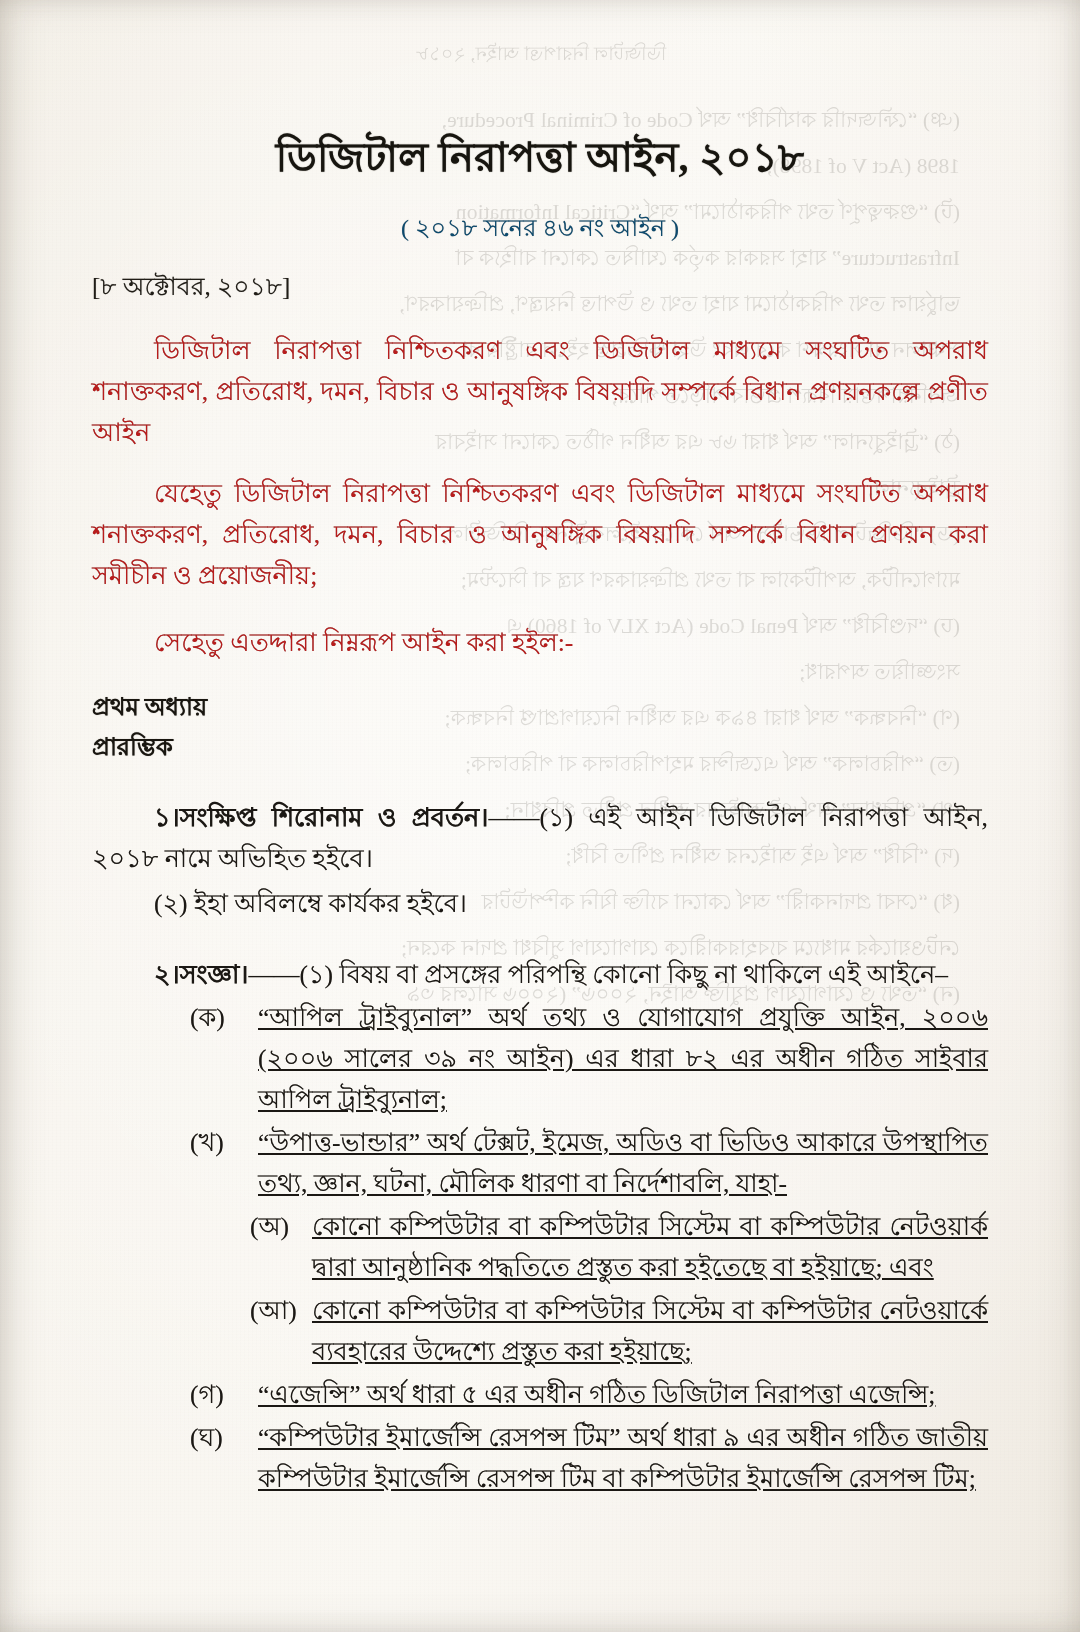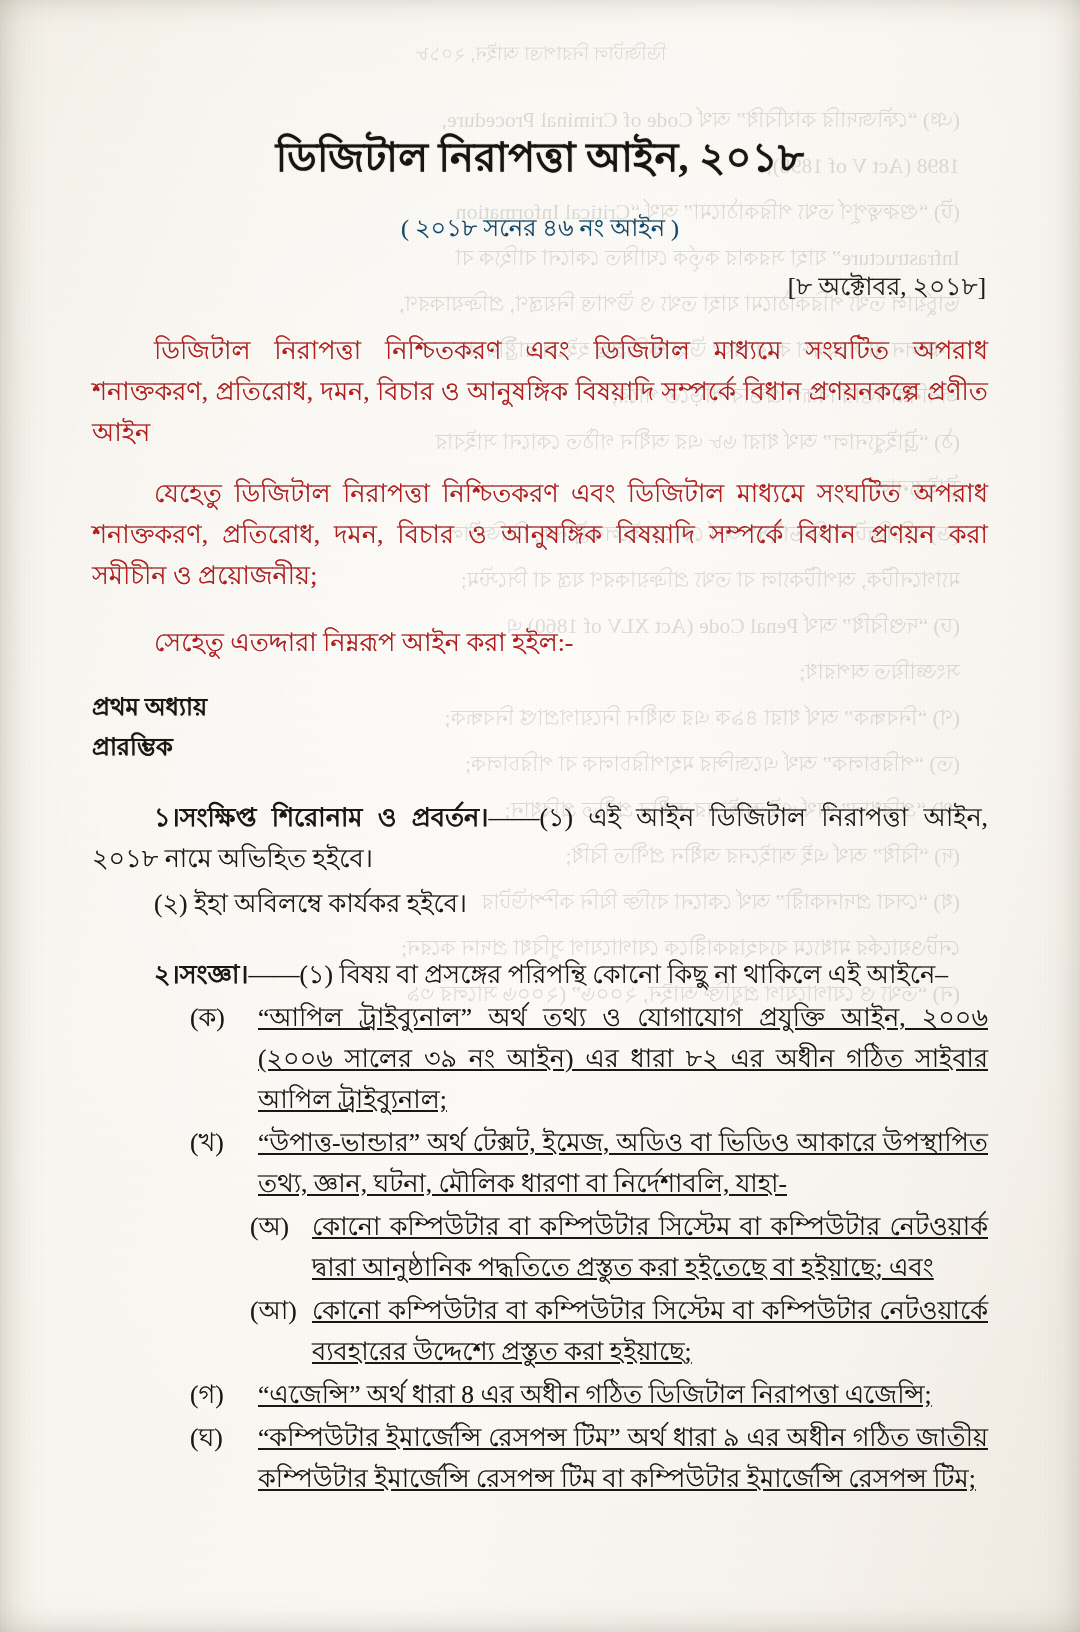--- a/index.html
+++ b/index.html
@@ -101,21 +101,20 @@
     margin: 16px 0 0 0;
     text-align: center;
     font-size: 24px;
     font-weight: 400;
     color: #0c4a6e;
     text-shadow: 0 0 .7px rgba(30,26,20,.4);
   }
 
   .gazette-date {
     margin: 18px 0 0 0;
-    text-align: right;
     font-size: 25px;
     color: #201d17;
     padding-right: 2px;
     text-shadow: 0 0 .7px rgba(30,26,20,.4);
   }
 
   .para {
     margin: 20px 0 0 0;
     font-size: 25.5px;
     line-height: 41px;
@@ -266,21 +265,21 @@
         <span class="body">কোনো কম্পিউটার বা কম্পিউটার সিস্টেম বা কম্পিউটার নেটওয়ার্ক দ্বারা আনুষ্ঠানিক পদ্ধতিতে প্রস্তুত করা হইতেছে বা হইয়াছে; এবং</span>
       </div>
 
       <div class="clause sub">
         <span class="marker">(আ)</span>
         <span class="body">কোনো কম্পিউটার বা কম্পিউটার সিস্টেম বা কম্পিউটার নেটওয়ার্কে ব্যবহারের উদ্দেশ্যে প্রস্তুত করা হইয়াছে;</span>
       </div>
 
       <div class="clause">
         <span class="marker">(গ)</span>
-        <span class="body">“এজেন্সি” অর্থ ধারা 8 এর অধীন গঠিত ডিজিটাল নিরাপত্তা এজেন্সি;</span>
+        <span class="body">“এজেন্সি” অর্থ ধারা ৫ এর অধীন গঠিত ডিজিটাল নিরাপত্তা এজেন্সি;</span>
       </div>
 
       <div class="clause last">
         <span class="marker">(ঘ)</span>
         <span class="body">“কম্পিউটার ইমার্জেন্সি রেসপন্স টিম” অর্থ ধারা ৯ এর অধীন গঠিত জাতীয় কম্পিউটার ইমার্জেন্সি রেসপন্স টিম বা কম্পিউটার ইমার্জেন্সি রেসপন্স টিম;</span>
       </div>
 
     </div>
   </div>
 

